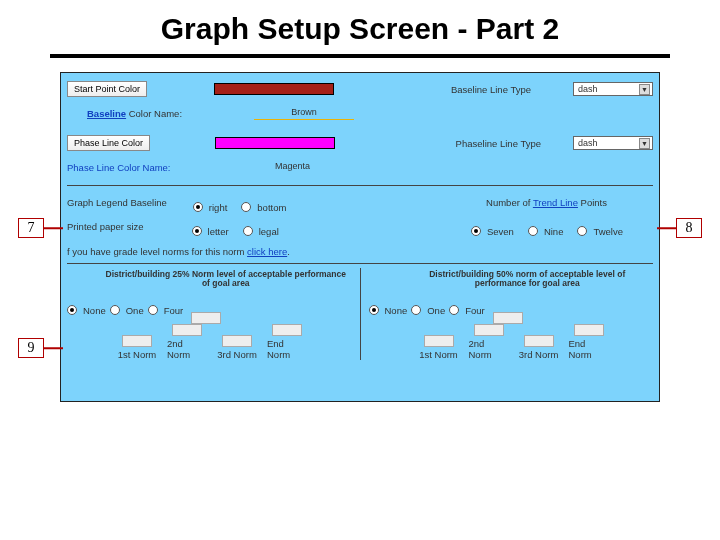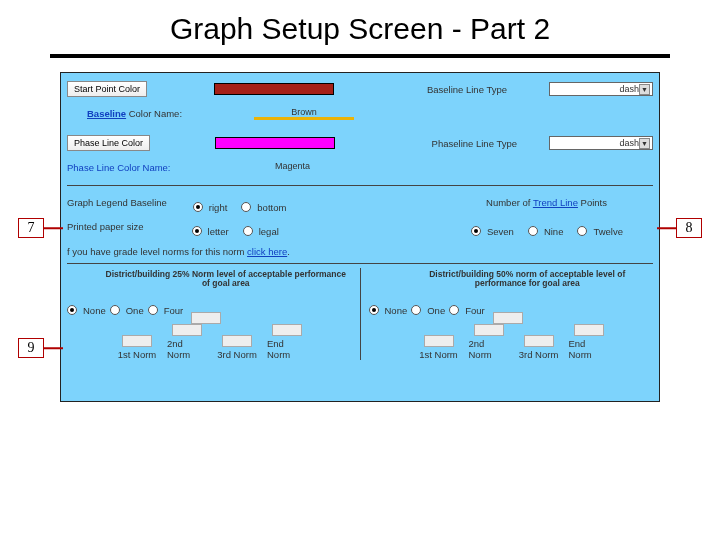--- a/index.html
+++ b/index.html
@@ -7,21 +7,21 @@
     width: 720px; height: 540px;
     background: #fff;
     font-family: Arial, Helvetica, sans-serif;
     position: relative;
     overflow: hidden;
   }
   .slide-title {
     font-size: 30px;
     text-align: center;
     padding: 12px 14px 8px;
-    font-weight: normal;
+    font-weight: bold;
   }
   .hr {
     height: 4px; background: #000;
     margin: 0 50px 14px;
   }
   .panel {
     margin: 0 60px;
     border: 1px solid #222;
     background: #7dd3fc;
     font-size: 9.5px;
@@ -46,33 +46,33 @@
   }
   .swatch {
     height: 12px;
     border: 1px solid #000;
   }
   .swatch.red { background: #a52018; width: 120px; }
   .swatch.mag { background: #ff00ff; width: 120px; }
   .link { color: #1040c0; text-decoration: underline; cursor:pointer; }
   .link.bold { font-weight: bold; padding-left: 20px; }
   .underline-field {
-    border-bottom: 3px solid #eab308;
+    border-bottom: 1px solid #eab308;
     min-width: 100px;
     text-align: center;
     font-size: 9px;
     height: 13px;
   }
   .select {
     border: 1px solid #666;
     height: 14px;
-    width: 104px;
+    width: 80px;
     display: flex;
     align-items: center;
-    justify-content: flex-end;
+    justify-content: space-between;
     padding: 0 2px 0 4px;
     font-size: 9px;
     background: #fff;
     cursor: pointer;
   }
   .select .arrow {
     width: 11px; height: 11px;
     background: #ddd;
     border: 1px solid #888;
     display: flex; align-items:center; justify-content:center;

